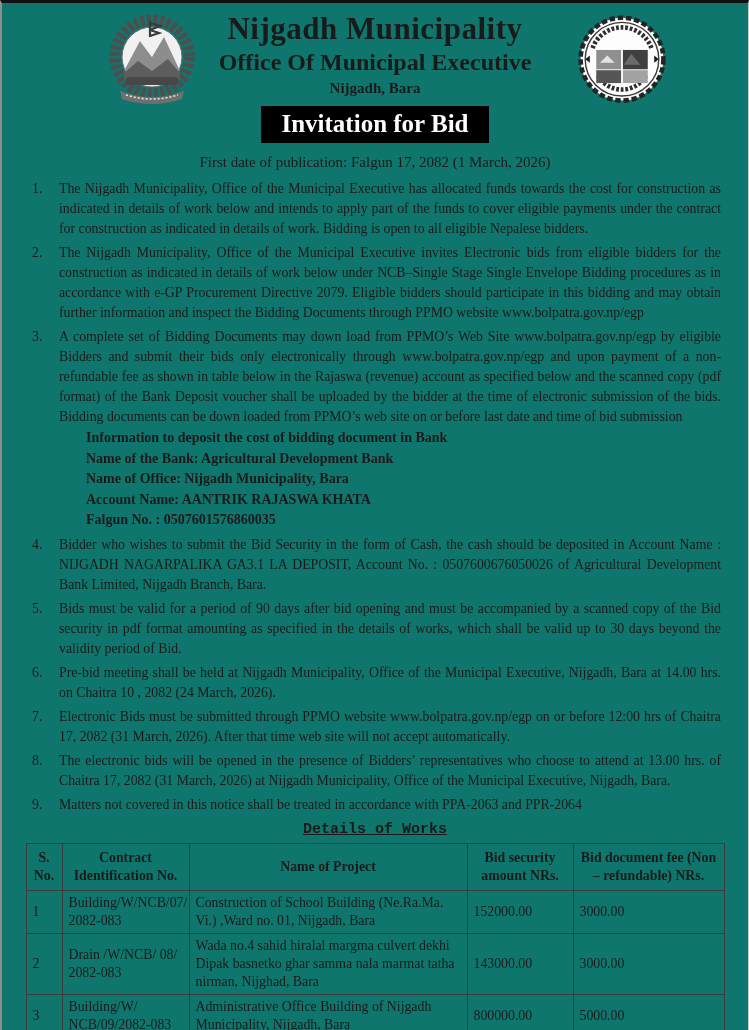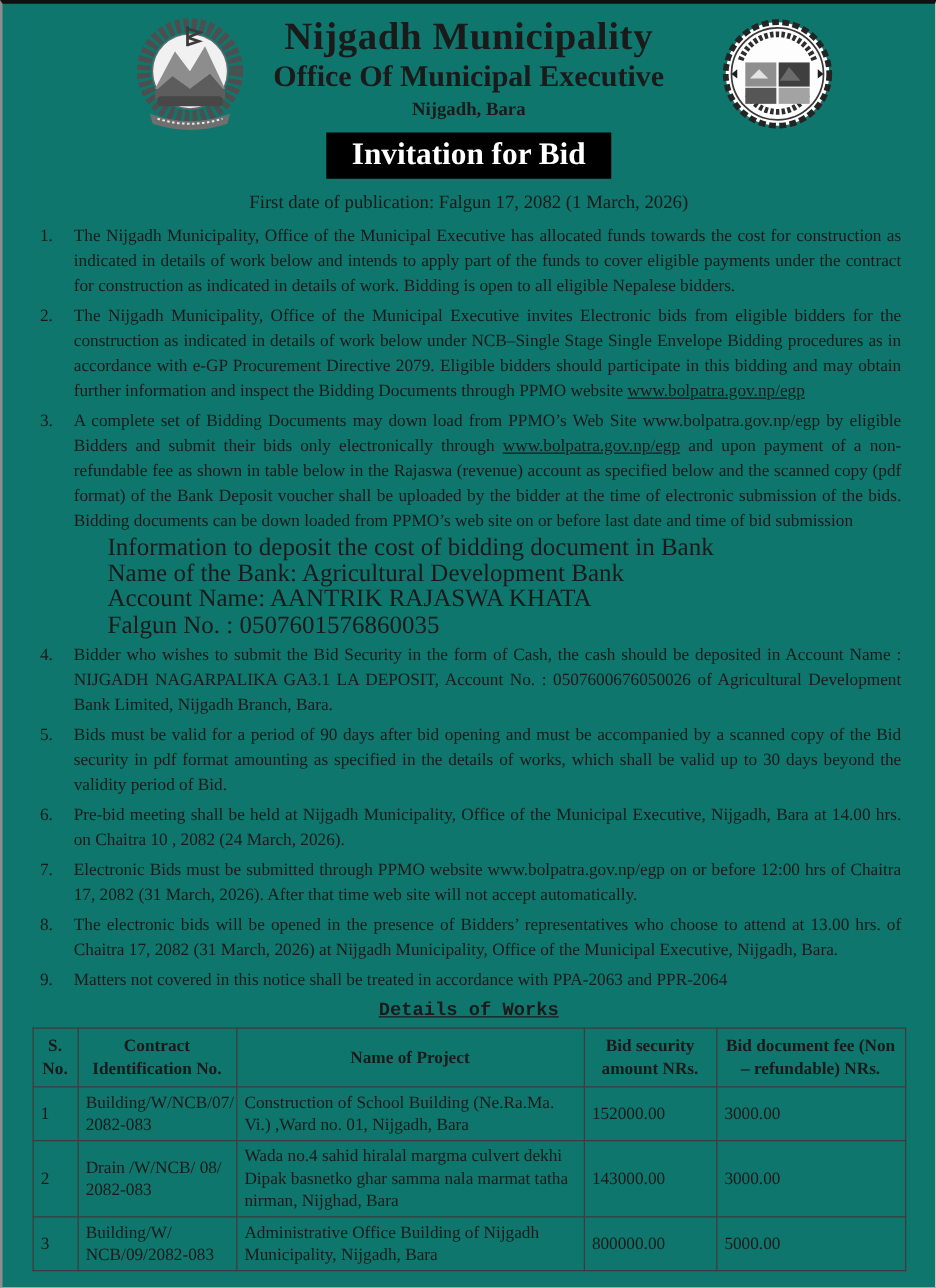--- a/index.html
+++ b/index.html
@@ -24,23 +24,23 @@
   .subtitle{font-size:24px;font-weight:bold;line-height:30px;}
   .location{font-size:15px;font-weight:bold;line-height:21px;margin-top:1px;}
   .banner{display:inline-block;background:#000;color:#fff;font-size:25px;font-weight:bold;
           padding:4px 20px 5px;margin-top:7px;}
   .publine{font-size:15px;font-weight:normal;margin-top:9px;line-height:20px;}
   
   .notice{margin:7px 27px 0 30px;}
   .li{display:flex;margin-bottom:4px;}
   .num{width:27px;flex:none;font-size:13.8px;line-height:20px;}
   .txt{flex:1;font-size:13.8px;line-height:20px;text-align:justify;margin:0;}
-  .doclink{text-decoration:underline;}
+  .doclink{}
   .bank{margin:1px 0 0 27px;}
-  .bank p{margin:0;font-size:20px;font-weight:normal;line-height:20.5px;}
+  .bank p{margin:0;font-size:14px;font-weight:bold;line-height:20.5px;}
   
   .works-heading{text-align:center;font-size:15px;font-weight:bold;text-decoration:underline;
                  margin:6px 0 5px;font-family:Liberation Mono, monospace;}
   table.works{border-collapse:collapse;margin:0 auto;width:698px;table-layout:fixed;}
   table.works th,table.works td{border:1.5px solid #3c3c3c;font-size:13.8px;padding:3px 6px;
                  vertical-align:middle;overflow:hidden;}
   table.works th{font-weight:bold;text-align:center;line-height:18px;padding:5px 4px;}
   table.works td{line-height:18px;}
   col.c-sn{width:36px;} col.c-contract{width:127px;} col.c-project{width:278px;}
   col.c-security{width:106px;} col.c-fee{width:151px;}
@@ -105,20 +105,21 @@
       <p class="txt"><span>The Nijgadh Municipality, Office of the Municipal Executive invites Electronic bids from eligible bidders for the construction as indicated in details of work below under NCB–Single Stage Single Envelope Bidding procedures as in accordance with e-GP Procurement Directive 2079. Eligible bidders should participate in this bidding and may obtain further information and inspect the Bidding Documents through PPMO website </span><span class="doclink">www.bolpatra.gov.np/egp</span></p>
     </div>
 
     <div class="li">
       <span class="num">3.</span>
       <div style="flex:1">
         <p class="txt"><span>A complete set of Bidding Documents may down load from PPMO’s Web Site www.bolpatra.gov.np/egp by eligible Bidders and submit their bids only electronically through </span><span class="doclink">www.bolpatra.gov.np/egp</span><span> and upon payment of a non-refundable fee as shown in table below in the Rajaswa (revenue) account as specified below and the scanned copy (pdf format) of the Bank Deposit voucher shall be uploaded by the bidder at the time of electronic submission of the bids. Bidding documents can be down loaded from PPMO’s web site on or before last date and time of bid submission</span></p>
         <div class="bank">
           <p>Information to deposit the cost of bidding document in Bank</p>
           <p>Name of the Bank: Agricultural Development Bank</p>
+          <p>Name of Office: Nijgadh Municipality, Bara</p>
           <p>Account Name: AANTRIK RAJASWA KHATA</p>
           <p>Falgun No. : 0507601576860035</p>
         </div>
       </div>
     </div>
 
     <div class="li">
       <span class="num">4.</span>
       <p class="txt"><span>Bidder who wishes to submit the Bid Security in the form of Cash, the cash should be deposited in Account Name : NIJGADH NAGARPALIKA GA3.1 LA DEPOSIT, Account No. : 0507600676050026 of Agricultural Development Bank Limited, Nijgadh Branch, Bara.</span></p>
     </div>

